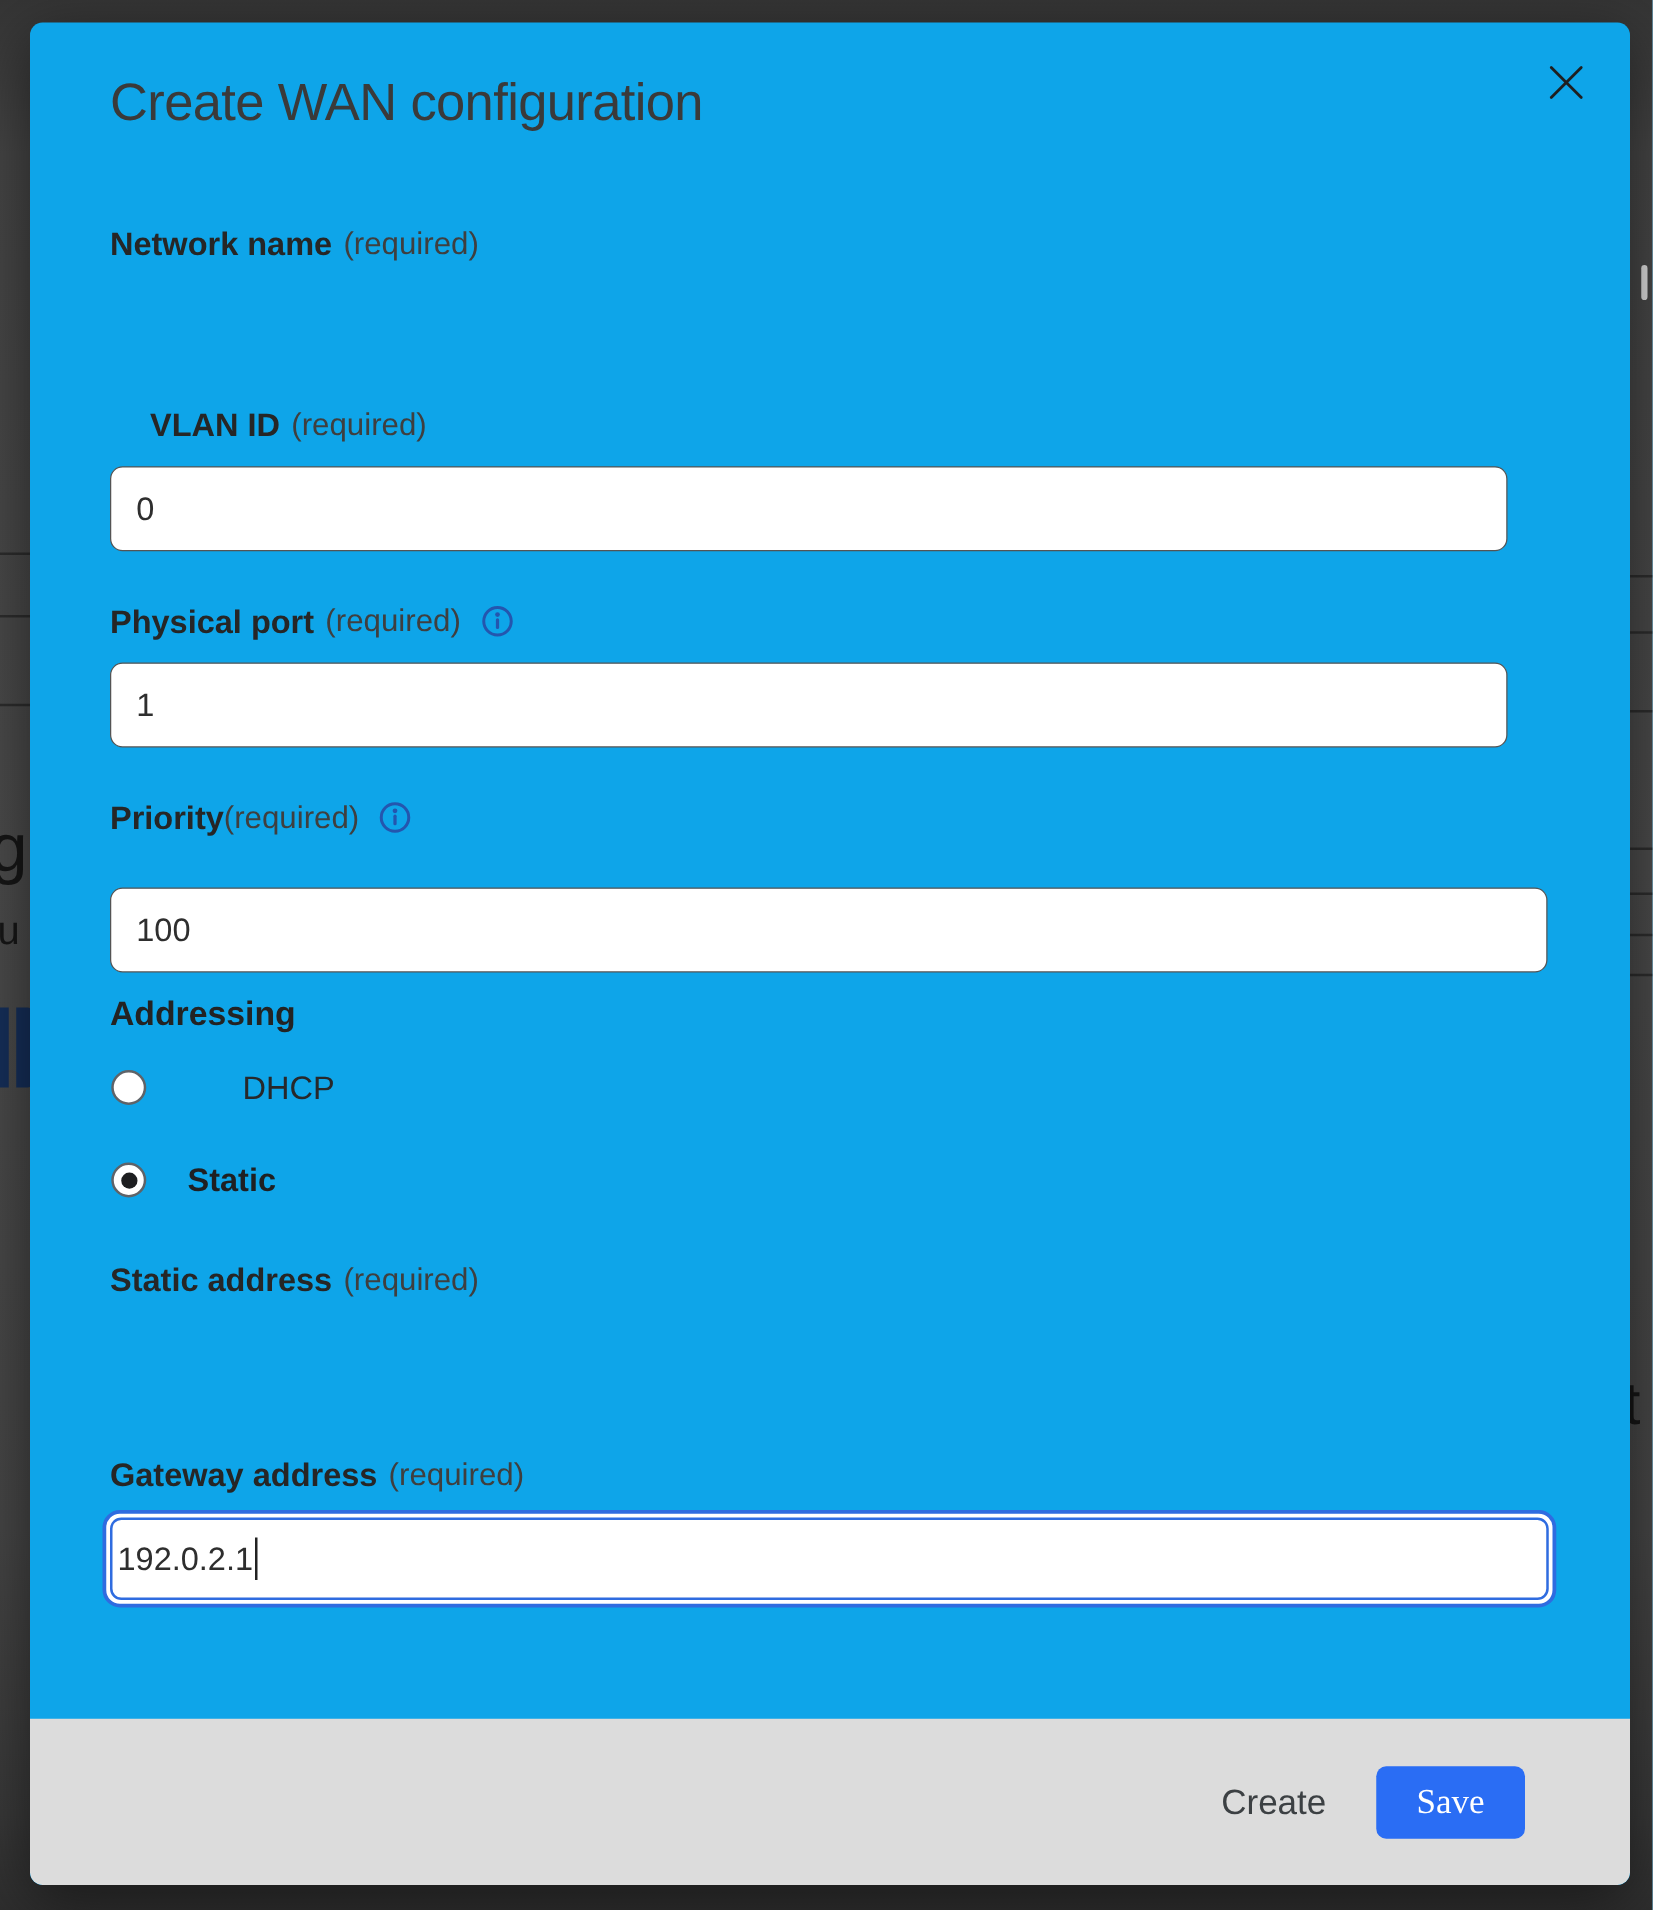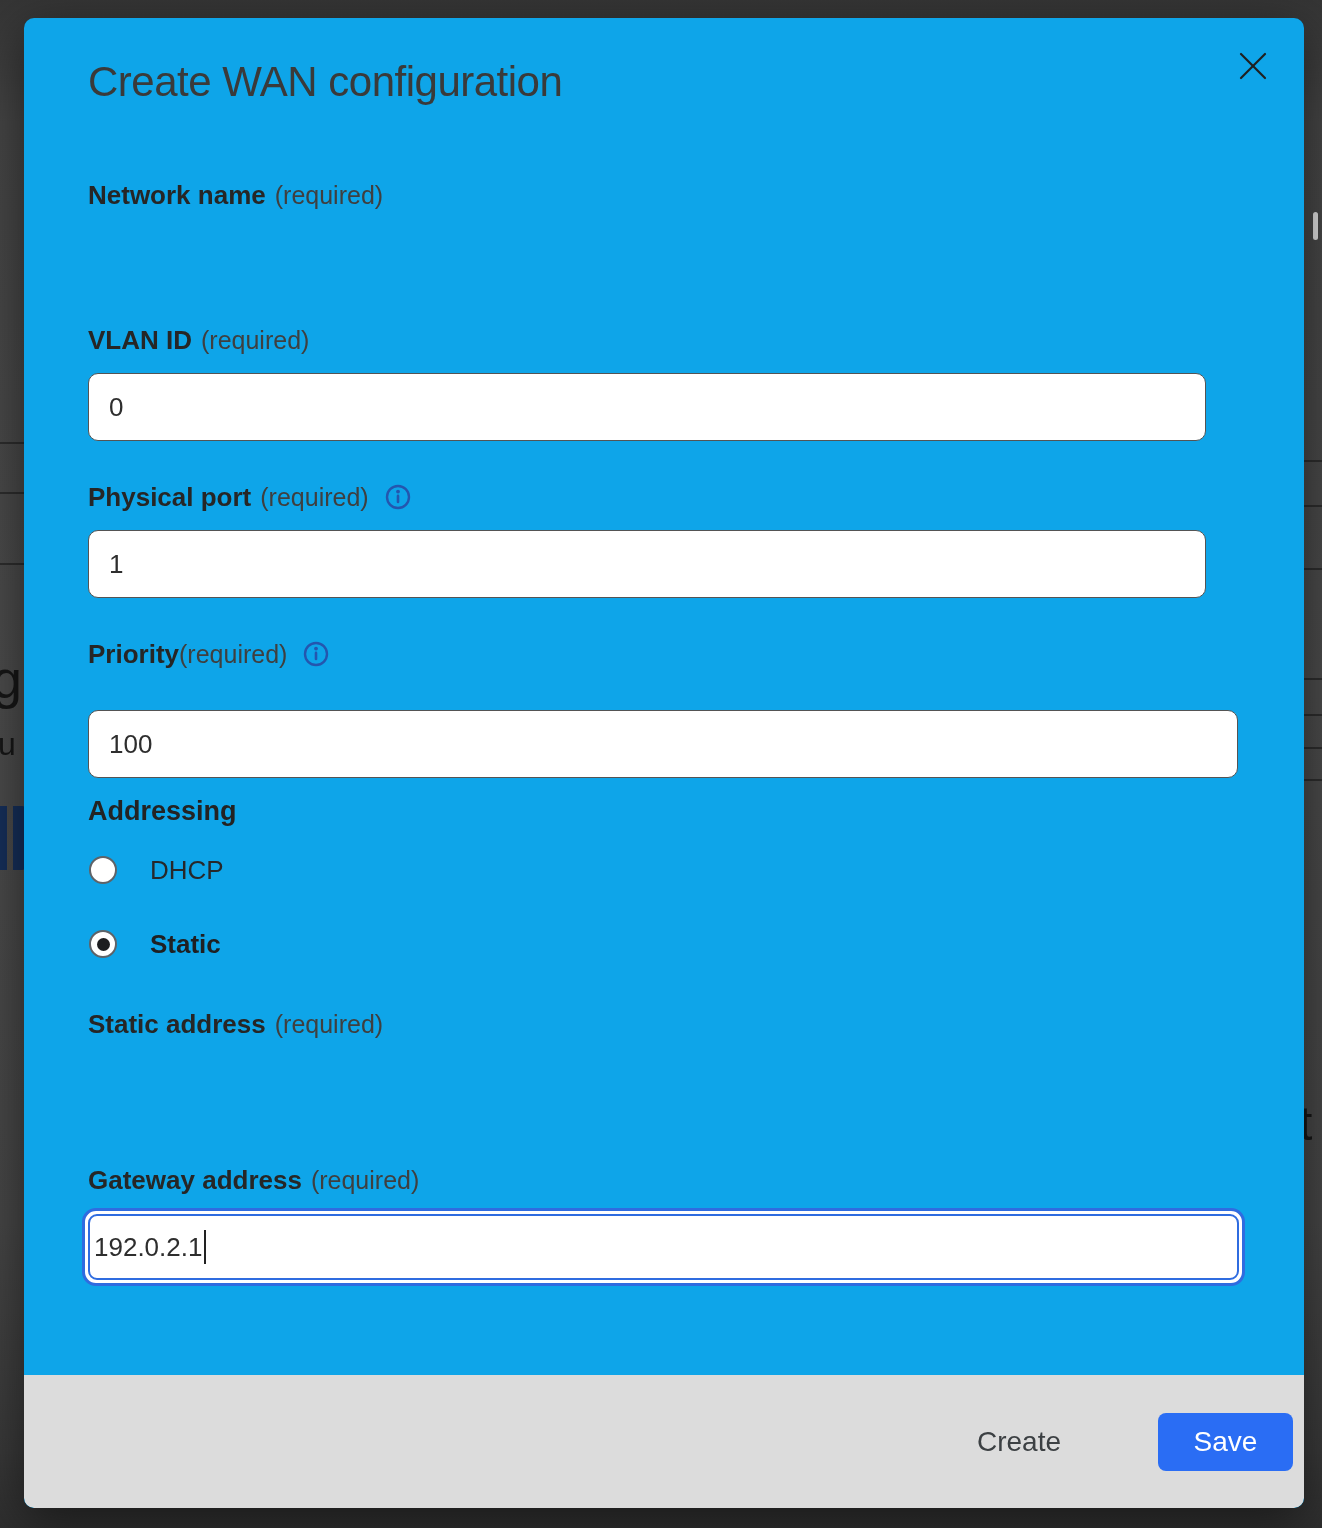--- a/index.html
+++ b/index.html
@@ -63,24 +63,24 @@
     position:absolute;left:0;top:1357px;width:100%;height:133px;background:#dcdcdc;
     border-radius:0 0 10px 10px;
   }
   .cancel-btn{
     position:absolute;left:930px;top:38px;width:130px;height:58px;
     display:flex;align-items:center;justify-content:center;
     font-size:28px;color:#3c4043;cursor:pointer;background:transparent;border:none;
     font-family:"Liberation Sans", sans-serif;
   }
   .save-btn{
-    position:absolute;left:1134px;top:38px;width:135px;height:58px;
+    position:absolute;left:1077px;top:38px;width:119px;height:58px;
     display:flex;align-items:center;justify-content:center;
     font-size:28px;color:#ffffff;background:#2a6df4;border:none;border-radius:8px;cursor:pointer;
-    font-family:Liberation Sans, sans-serif;
+    font-family:Liberation Serif, serif;
   }
 </style>
 </head>
 <body>
 
 <div class="frag frag-line" style="left:0;top:442px;width:24px;"></div>
 <div class="frag frag-line" style="left:0;top:492px;width:24px;"></div>
 <div class="frag frag-line" style="left:0;top:563px;width:24px;"></div>
 <div class="frag frag-text" style="left:-8px;top:648px;font-size:54px;">g</div>
 <div class="frag frag-text" style="left:-2px;top:726px;font-size:32px;font-weight:400;">u</div>
@@ -105,21 +105,21 @@
       <line x1="4" y1="4" x2="28" y2="28" stroke="#1f1f1f" stroke-width="2.2" stroke-linecap="round"></line>
       <line x1="28" y1="4" x2="4" y2="28" stroke="#1f1f1f" stroke-width="2.2" stroke-linecap="round"></line>
     </svg>
   </div>
 
   <div class="field-label" style="top:160px;justify-content:flex-end;">
     <span>Network name</span>
     <span class="req">(required)</span>
   </div>
 
-  <div class="field-label" style="top:305px;">
+  <div class="field-label" style="top:305px;margin-left:32px;">
     <span>VLAN ID</span>
     <span class="req">(required)</span>
   </div>
   <div class="textbox w-short" style="top:355px;">
     <span>0</span>
   </div>
 
   <div class="field-label" style="top:462px;">
     <span>Physical port</span>
     <span class="req">(required)</span>
@@ -145,21 +145,21 @@
         <rect x="11.7" y="10.6" width="2.6" height="8.6" rx="1.3" fill="#2456ae"></rect>
       </svg>
     </span>
   </div>
   <div class="textbox w-long" style="top:668px;">
     <span>100</span>
   </div>
 
   <div class="section-heading" style="top:776px;">Addressing</div>
 
-  <div class="radio-row" style="top:838px;">
+  <div class="radio-row" style="top:838px;gap:44px;">
     <span class="radio"></span>
     <span class="radio-label">DHCP</span>
   </div>
   <div class="radio-row" style="top:912px;justify-content:space-between;">
     <span class="radio selected"></span>
     <span class="radio-label bold">Static</span>
   </div>
 
   <div class="field-label" style="top:989px;">
     <span>Static address</span>

